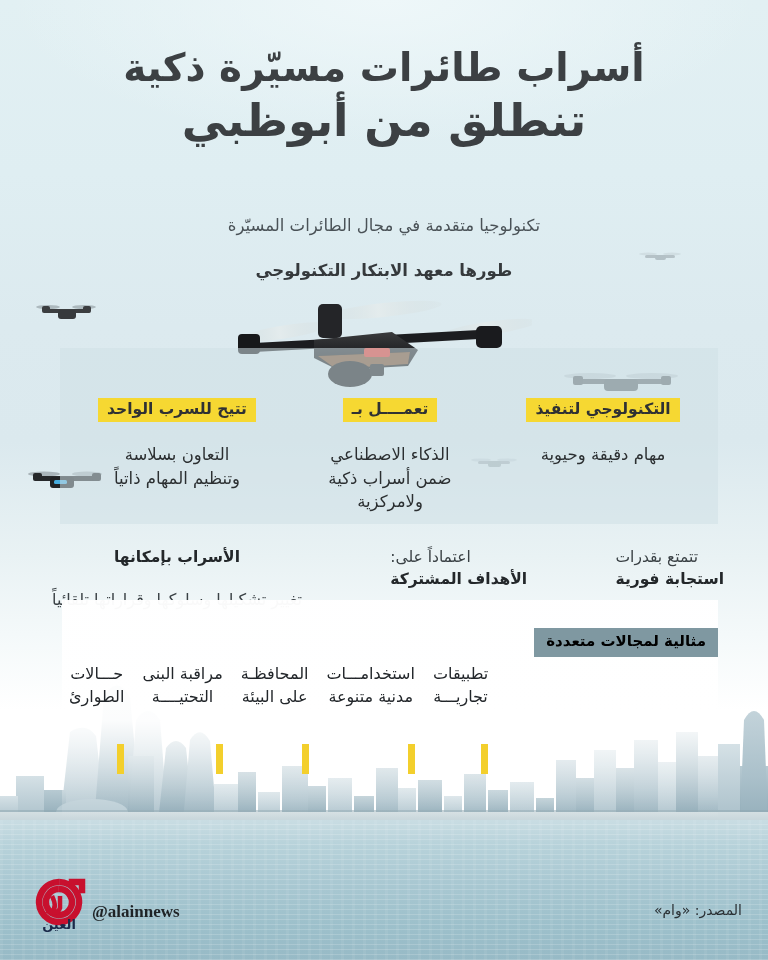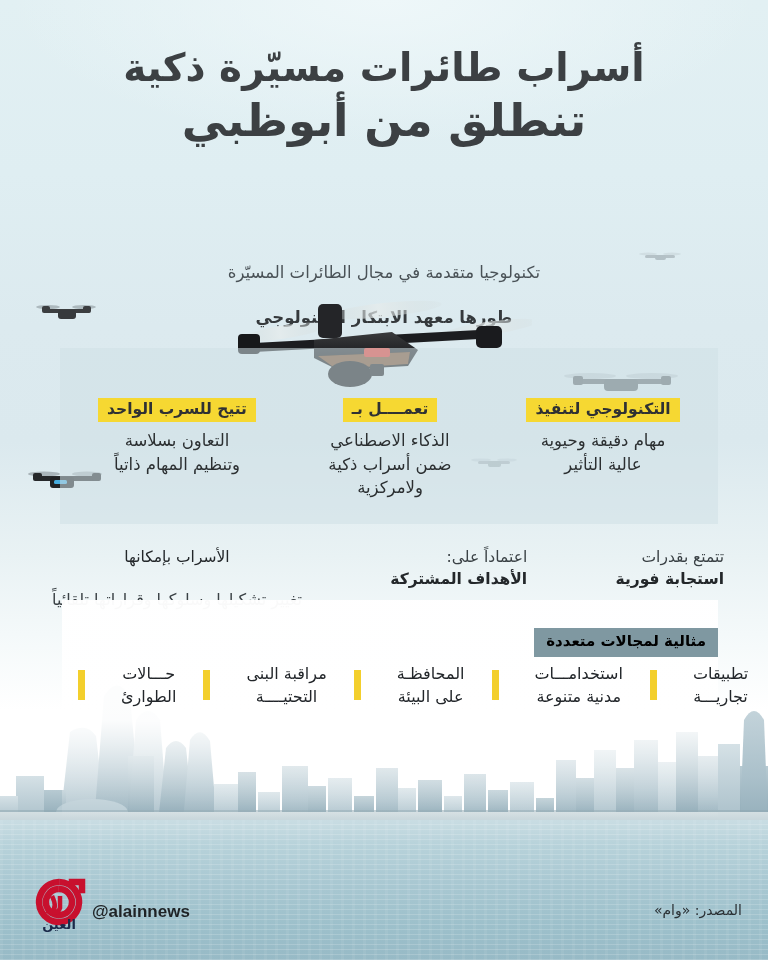--- a/index.html
+++ b/index.html
@@ -43,21 +43,21 @@
   .headline .line2 { font-size: 45px; display: block; margin-top: 6px; }
 
   .subhead {
     position: absolute;
     top: 214px;
     left: 0; right: 0;
     text-align: center;
     color: #4a5257;
     line-height: 1.5;
   }
-  .subhead .s1 { font-size: 16.5px; display: block; margin-top: 47px; }
+  .subhead .s1 { font-size: 16.5px; display: block; }
   .subhead .s2 { font-size: 16.5px; display: block; font-weight: bold; color: #35393c; margin-top: 20px; }
 
   
   .drone { position: absolute; pointer-events: none; }
 
   .hero-drone { left: 232px; top: 292px; width: 300px; height: 108px; }
 
   .mini-drone   { opacity: 0.92; }
   .mini-drone.d1 { left: 34px;  top: 300px; width: 66px;  height: 26px; opacity: .85; }
   .mini-drone.d2 { left: 24px;  top: 465px; width: 82px;  height: 30px; opacity: .95; }
@@ -93,44 +93,44 @@
     display: inline-block;
     background: #f6d832;
     color: #2f3133;
     font-weight: bold;
     font-size: 15.5px;
     padding: 2px 9px 3px;
     line-height: 1.25;
     white-space: nowrap;
   }
   .feature .body {
-    margin-top: 7px;
+    margin-top: 21px;
     font-size: 16.5px;
     color: #2b2f31;
     line-height: 1.42;
   }
 
   
   .cap-row {
     position: absolute;
     left: 52px; top: 546px;
     width: 672px;
     display: flex;
     flex-direction: row;
     justify-content: space-between;
     align-items: flex-start;
   }
   .cap {
-    text-align: right;
+    text-align: left;
     line-height: 1.45;
   }
   .cap .t1 { display: block; font-size: 15.5px; color: #3a4145; }
   .cap .t2 { display: block; font-size: 15.5px; color: #23272a; font-weight: bold; }
   .cap.wide { text-align: center; }
-  .cap.wide .t1 { font-weight: normal; color: #23272a; }
+  .cap.wide .t1 { font-weight: bold; color: #23272a; }
   .cap.wide .t2 { font-weight: normal; color: #3a4145; font-size: 16px; margin-top: 20px; }
 
   
   .city-band {
     position: absolute;
     left: 0; right: 0;
     top: 600px;
     height: 290px;
     overflow: hidden;
   }
@@ -184,22 +184,22 @@
     left: 60px; top: 662px;
     width: 676px;
     display: flex;
     flex-direction: row;
     justify-content: flex-end;
     align-items: flex-start;
     gap: 0px;
   }
   .field-item {
     display: flex;
-    flex-direction: row;
-    align-items: center;
+    flex-direction: column;
+    align-items: flex-start;
     padding: 0 9px;
     gap: 36px;
   }
   .field-bar {
     width: 7px;
     height: 30px;
     background: #f3cf2c;
     margin-right: 0px;
     margin-left: 9px;
     flex: 0 0 auto;
@@ -222,21 +222,21 @@
     height: 62px;
   }
   .handle {
     position: absolute;
     left: 92px;
     top: 902px;
     font-size: 17px;
     color: #1f2326;
     font-weight: bold;
     direction: ltr;
-    font-family: Liberation Sans, sans-serif;
+    font-family: Liberation Serif, serif;
   }
   .source {
     position: absolute;
     right: 26px;
     top: 902px;
     font-size: 14px;
     color: #2a3034;
   }
 </style>
 </head>
@@ -333,21 +333,20 @@
   </svg>
 
   <div class="features-panel"></div>
 
   <div class="feature-cols">
 
     <div class="feature">
       <div class="chip">التكنولوجي لتنفيذ</div>
       <div class="body">
         <div>مهام دقيقة وحيوية</div>
-        <div>عالية التأثير</div>
       </div>
     </div>
 
     <div class="feature">
       <div class="chip">تعمــــل بـ</div>
       <div class="body">
         <div>الذكاء الاصطناعي</div>
         <div>ضمن أسراب ذكية</div>
         <div>ولامركزية</div>
       </div>

